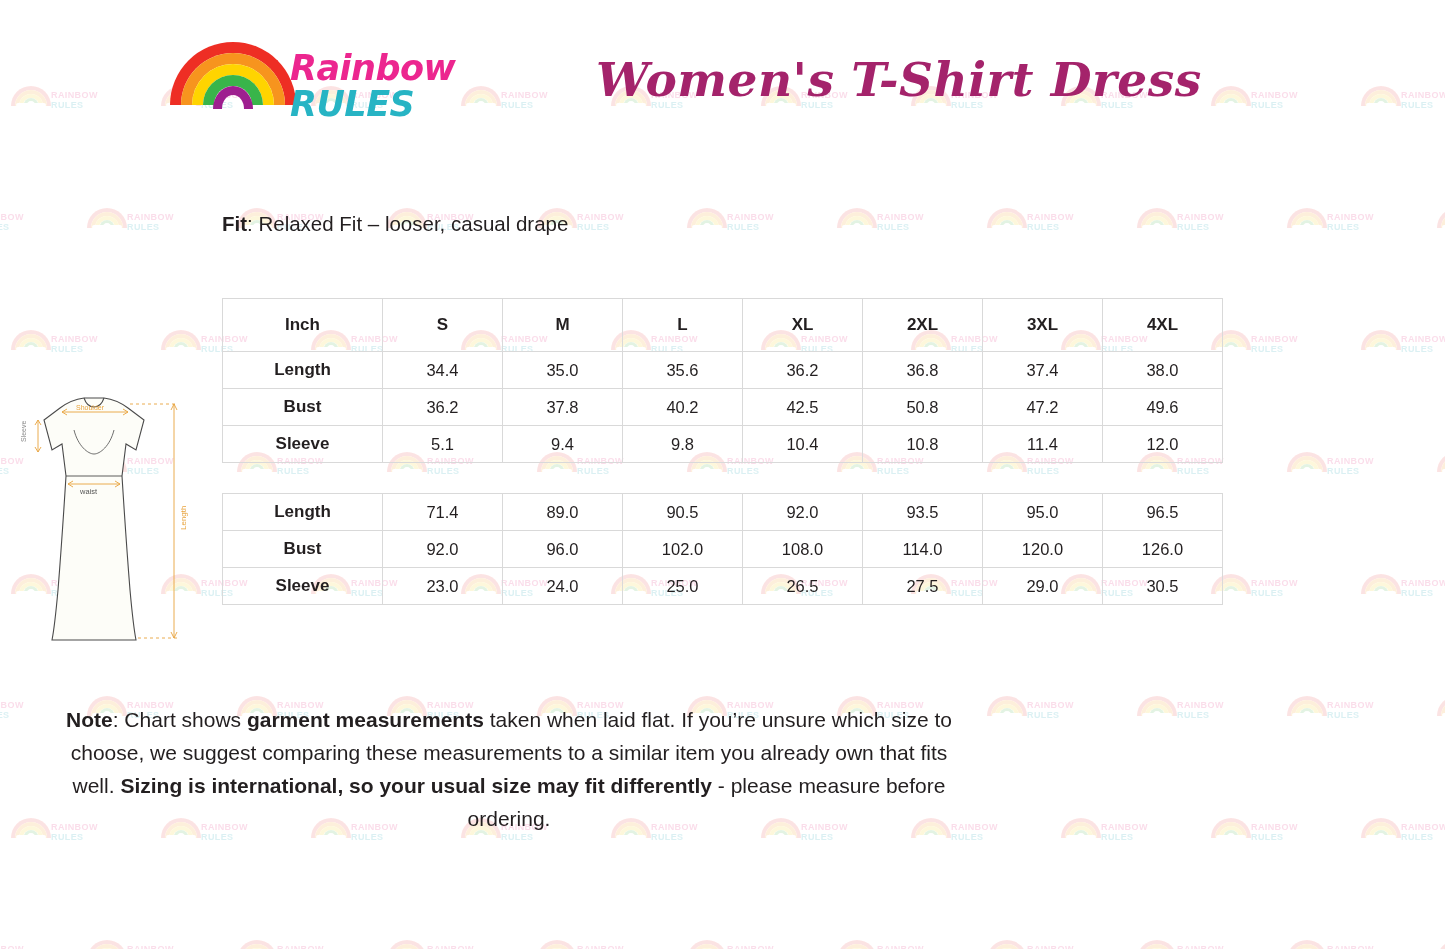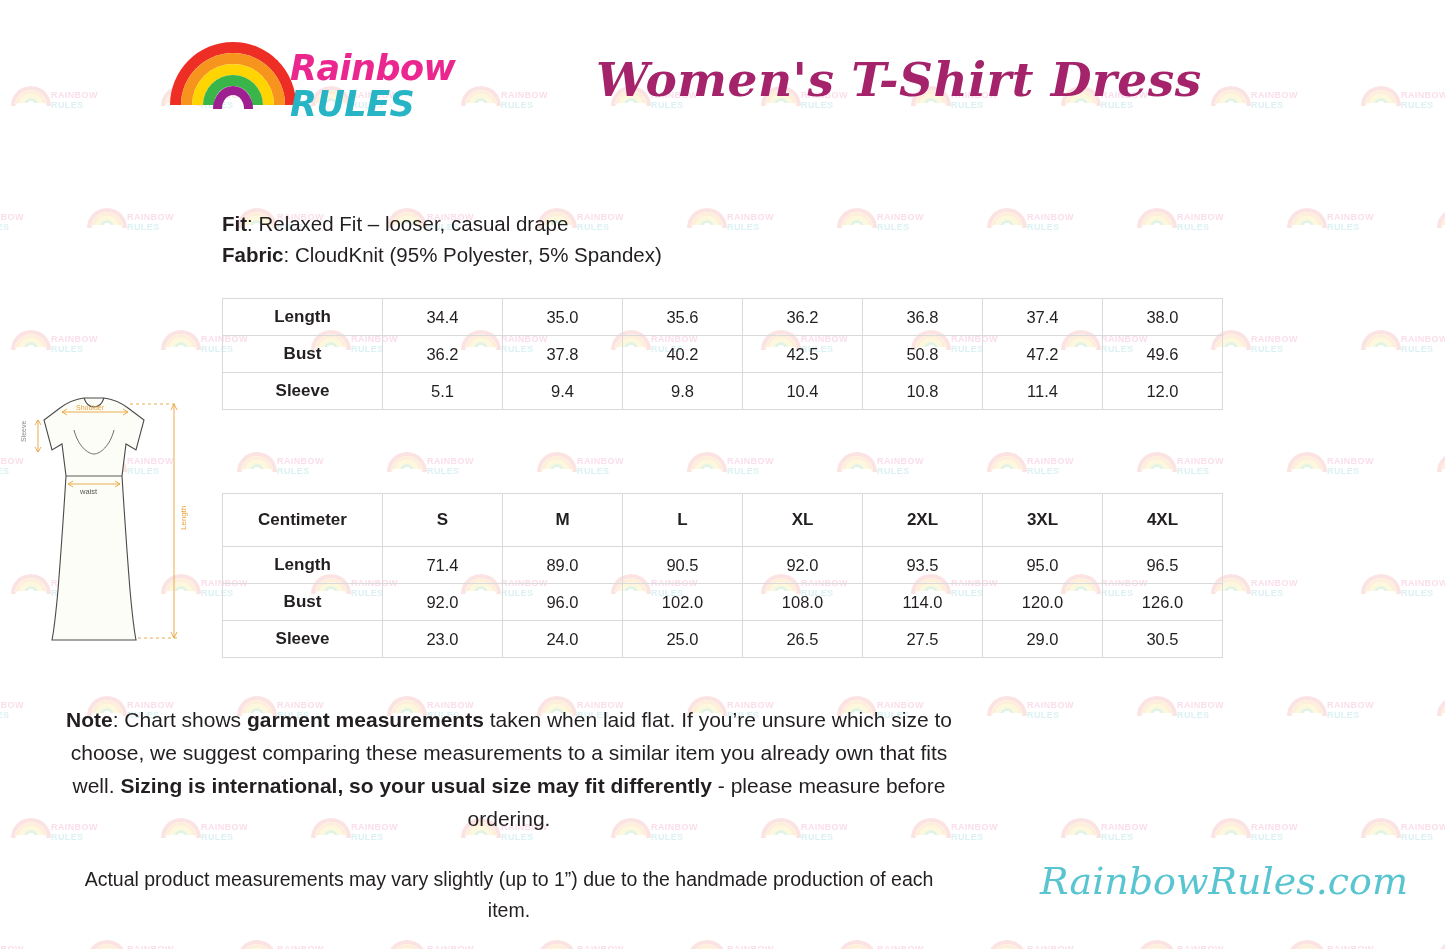--- a/index.html
+++ b/index.html
@@ -1265,37 +1265,44 @@
       </div>
     </div>
 
     <div id="doc-title">Women's T-Shirt Dress</div>
   </div>
 
   <div id="fit-block">
     <div class="line">
       <b>Fit</b><span>: Relaxed Fit – looser, casual drape</span>
     </div>
-    <div class="line">
-      <b>Fabric</b><span>: CloudKnit (95% Polyester, 5% Spandex)</span>
-    </div>
   </div>
 
   <table class="size-table" id="table-inch">
     <colgroup>
       <col style="width:160px">
         <col style="width:120px">
         <col style="width:120px">
         <col style="width:120px">
       <col style="width:120px">
         <col style="width:120px">
         <col style="width:120px">
         <col style="width:120px">
     </colgroup>
     <tbody>
+      <tr class="hdr-row">
+        <th class="unit-head">Inch</th>
+        <th>S</th>
+        <th>M</th>
+        <th>L</th>
+        <th>XL</th>
+        <th>2XL</th>
+        <th>3XL</th>
+        <th>4XL</th>
+      </tr>
       <tr>
         <td class="rowhead">Length</td>
         <td>34.4</td>
         <td>35.0</td>
         <td>35.6</td>
         <td>36.2</td>
         <td>36.8</td>
         <td>37.4</td>
         <td>38.0</td>
       </tr>
@@ -1327,30 +1334,20 @@
       <col style="width:160px">
         <col style="width:120px">
         <col style="width:120px">
         <col style="width:120px">
       <col style="width:120px">
         <col style="width:120px">
         <col style="width:120px">
         <col style="width:120px">
     </colgroup>
     <tbody>
-      <tr class="hdr-row">
-        <th class="unit-head">Centimeter</th>
-        <th>S</th>
-        <th>M</th>
-        <th>L</th>
-        <th>XL</th>
-        <th>2XL</th>
-        <th>3XL</th>
-        <th>4XL</th>
-      </tr>
       <tr>
         <td class="rowhead">Length</td>
         <td>71.4</td>
         <td>89.0</td>
         <td>90.5</td>
         <td>92.0</td>
         <td>93.5</td>
         <td>95.0</td>
         <td>96.5</td>
       </tr>
@@ -1407,17 +1404,15 @@
         <path d="M112,14 L160,14" stroke-dasharray="3,3"></path>
         <path d="M120,248 L160,248" stroke-dasharray="3,3"></path>
       </g>
       <text x="58" y="20" font-family="Liberation Sans, sans-serif" font-size="7" fill="#e8a33d">Shoulder</text>
       <text x="62" y="104" font-family="Liberation Sans, sans-serif" font-size="7.5" fill="#555">waist</text>
       <text x="8" y="52" font-family="Liberation Sans, sans-serif" font-size="7" fill="#8a8a8a" transform="rotate(-90 8 52)">Sleeve</text>
       <text x="168" y="140" font-family="Liberation Sans, sans-serif" font-size="8" fill="#e8a33d" transform="rotate(-90 168 140)">Length</text>
     </svg>
   </div>
 
-  <div id="disclaimer-block">Actual product measurements may vary slightly (up to 1”) due to the handmade production of each item.</div>
-
-  <div id="site-url">RainbowRules.com</div>
+
 
 </div>
 
 </body></html>

